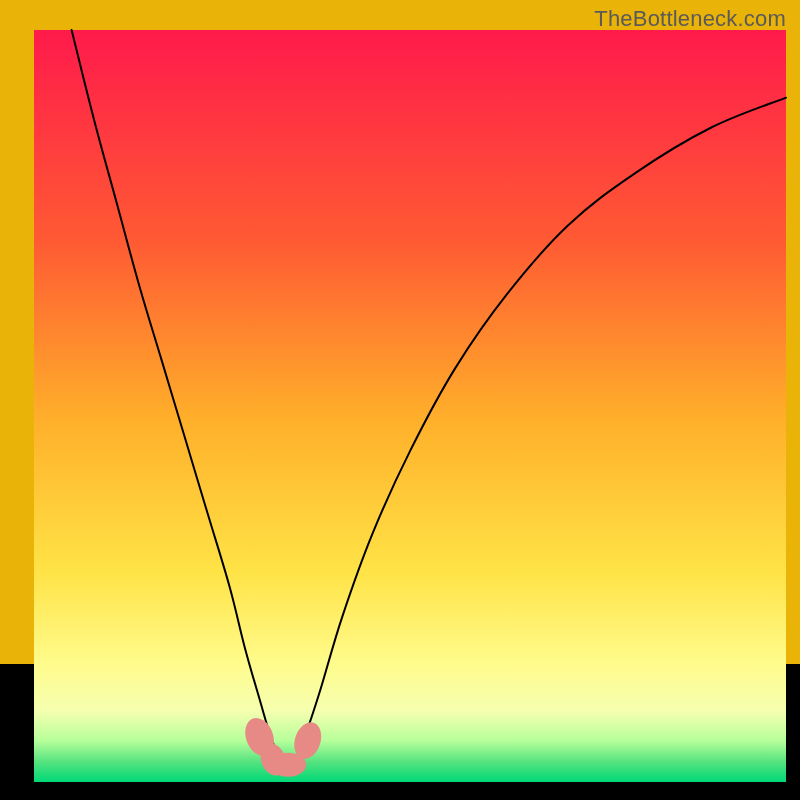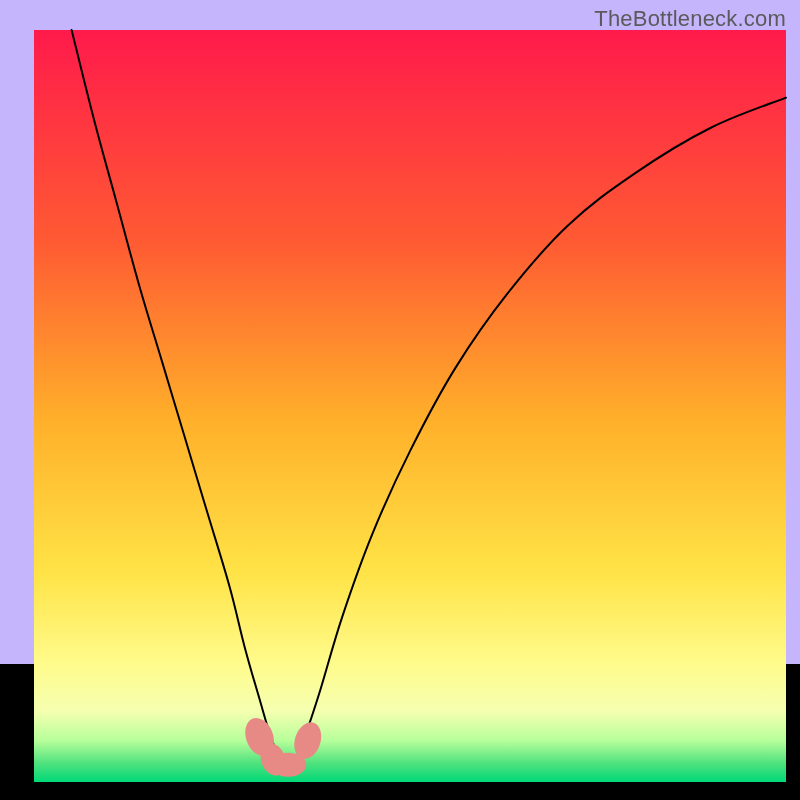--- a/index.html
+++ b/index.html
@@ -7,21 +7,21 @@
     padding: 0;
     width: 800px;
     height: 800px;
     background: #000;
     overflow: hidden;
   }
   .stage {
     position: relative;
     width: 800px;
     height: 664px;
-    background: #c4b5fd;
+    background: #eab308;
   }
   .watermark {
     position: absolute;
     top: 6px;
     right: 14px;
     font-family: Arial, Helvetica, sans-serif;
     font-size: 22px;
     color: #5a5a5a;
     letter-spacing: 0.2px;
     user-select: none;

